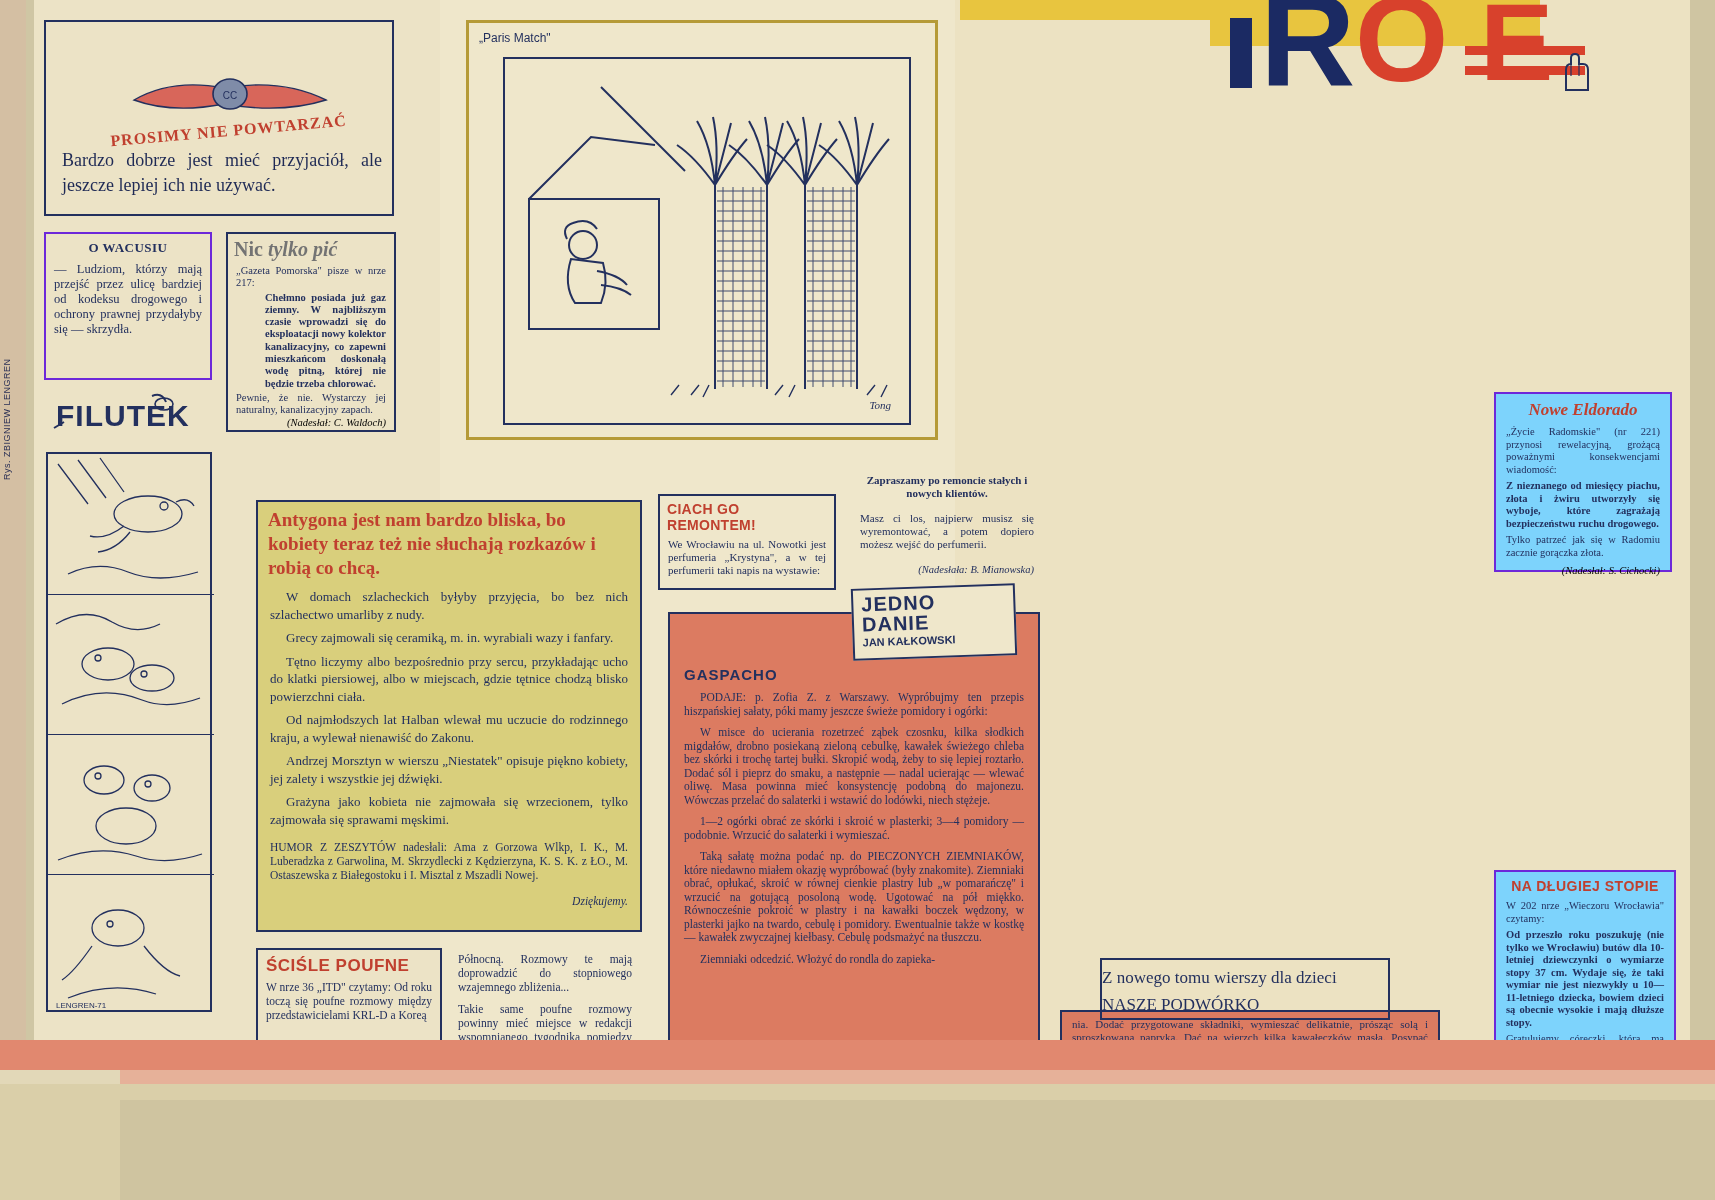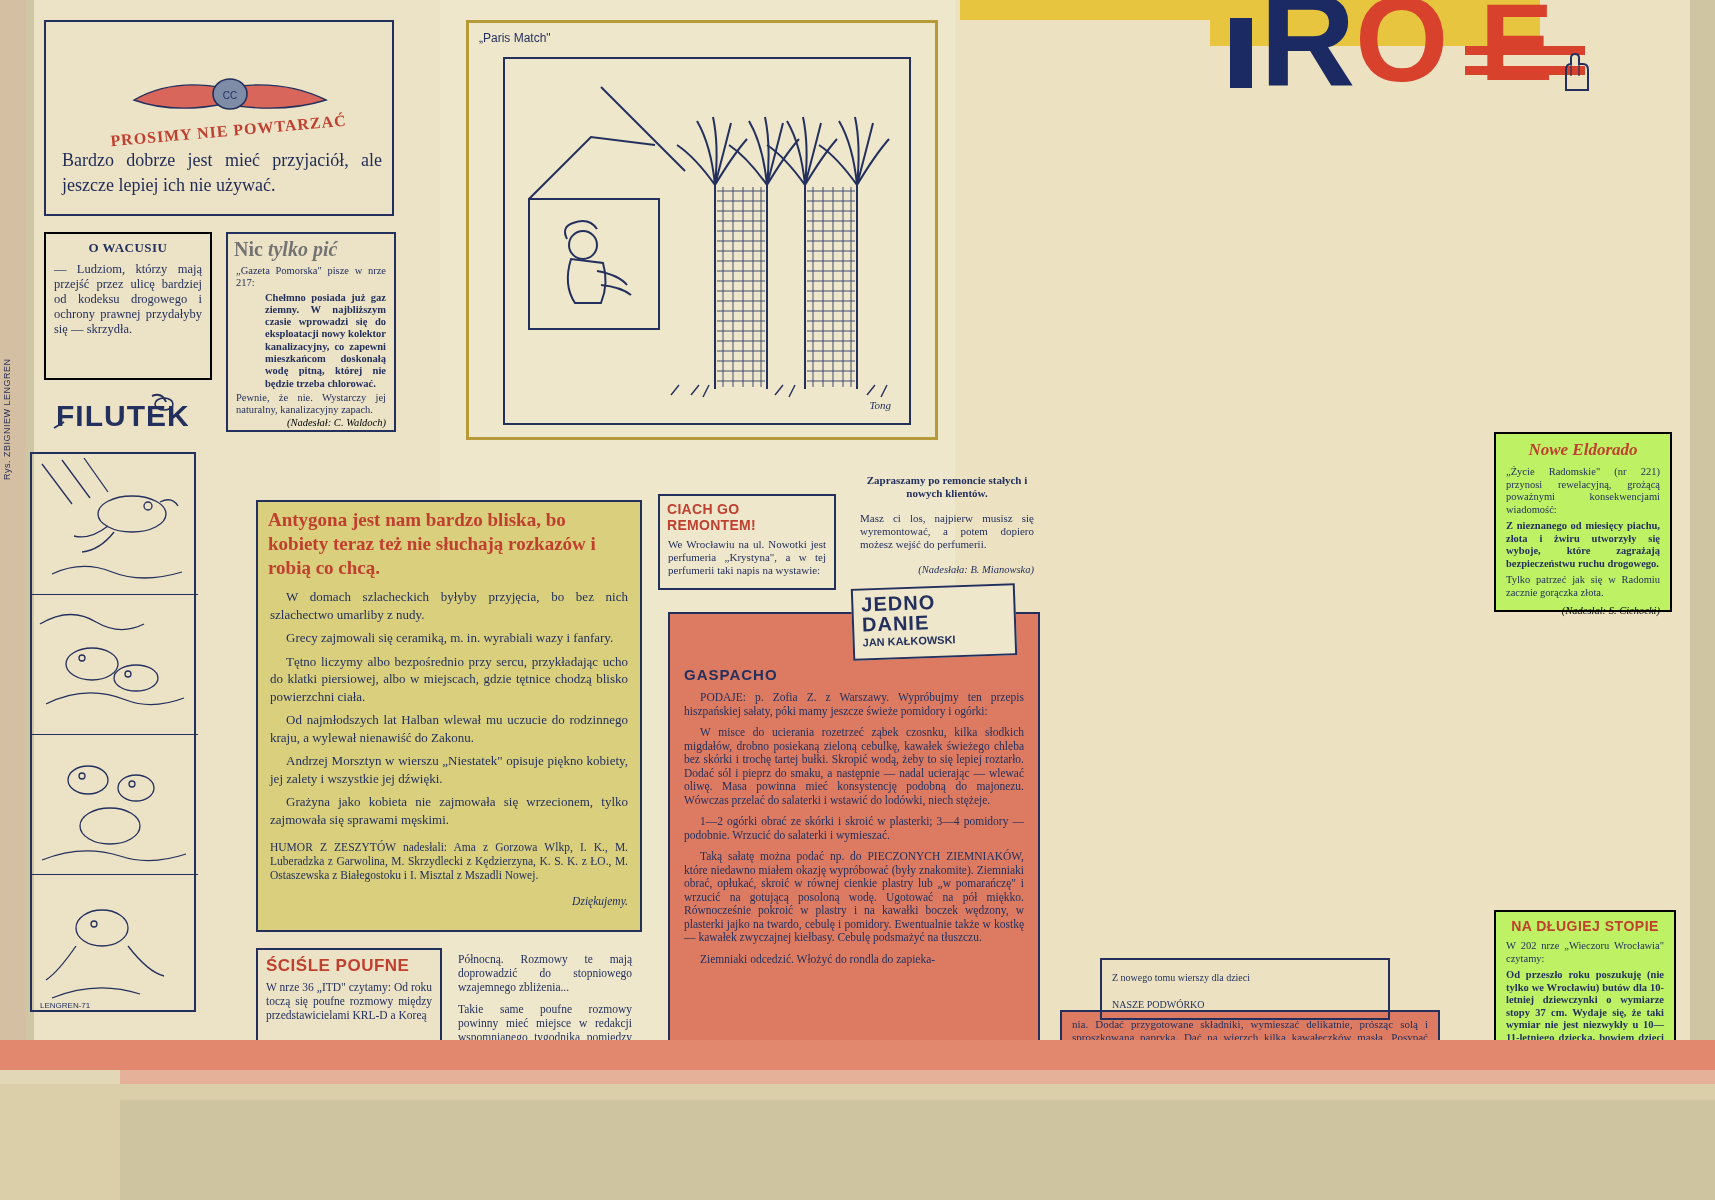--- a/index.html
+++ b/index.html
@@ -38,25 +38,25 @@
 
   .rot-credit{
     position:absolute;left:2px;top:480px;
     transform:rotate(-90deg);transform-origin:left top;
     font-family:"Liberation Sans",sans-serif;font-size:9px;color:#2a2f55;letter-spacing:.5px;white-space:nowrap;
   }
 
   
   .box{position:absolute;box-sizing:border-box;}
   .b-navy{border:2px solid #23305e;}
-  .b-red{border:2px solid #000000;}
+  .b-red{border:2px solid #6d28d9;}
   .b-gold{border:3px solid #b59a37;}
   .fill-pink{background:#dc7b61;}
   .fill-yellow{background:#d9cf7c;}
-  .fill-rose{background:#bef264;margin-top:40px;}
+  .fill-rose{background:#7dd3fc;}
 
   p{margin:0 0 6px 0;}
   .just{text-align:justify;}
   .ind{text-indent:16px;}
 
   .hdr-serif{font-family:"Liberation Serif",serif;font-weight:bold;}
 
   
   #quote-box{left:44px;top:20px;width:350px;height:196px;}
   #quote-box .qtext{
@@ -74,21 +74,21 @@
   
   #nic{left:226px;top:232px;width:170px;height:200px;}
   #nic .ttl{font-size:20px;color:#737373;padding:4px 0 2px 6px;}
   #nic .ttl i{font-family:"Liberation Serif",serif;}
   #nic .bd{font-size:10.5px;line-height:12.3px;color:#23305e;padding:2px 8px 0 8px;text-align:justify;}
   #nic .sig{font-size:10.5px;font-style:italic;text-align:right;padding-right:8px;}
 
   
   #filutek-title{position:absolute;left:52px;top:392px;width:180px;height:44px;}
   #filutek-title .ft{font-family:"Liberation Sans",sans-serif;font-weight:bold;font-size:30px;color:#23305e;letter-spacing:1px;}
-  #comic{left:30px;top:452px;width:166px;height:560px;}
+  #comic{left:46px;top:452px;width:166px;height:560px;}
   .comic-cell{position:absolute;left:0;width:166px;height:140px;border-bottom:1px solid #23305e;}
   .comic-sig{position:absolute;left:8px;bottom:4px;font-size:8px;color:#23305e;font-family:"Liberation Sans",sans-serif;}
 
   
   #paris{left:466px;top:20px;width:472px;height:420px;background:#efe7cb;}
   #paris .lbl{position:absolute;left:10px;top:8px;font-size:12px;color:#23305e;font-family:"Liberation Sans",sans-serif;}
   #paris .inner{position:absolute;left:34px;top:34px;width:404px;height:364px;border:2px solid #23305e;}
   #paris .sig{position:absolute;right:44px;bottom:26px;font-size:11px;color:#23305e;font-style:italic;}
 
   
@@ -126,21 +126,21 @@
   #gaspacho-cont{left:1060px;top:1010px;width:380px;height:74px;}
   #gaspacho-cont .bd{font-size:11px;line-height:13px;color:#23305e;padding:6px 10px;text-align:justify;}
 
   
   #kern{left:1070px;top:80px;width:420px;}
   #kern .author{font-family:"Liberation Serif",serif;font-style:italic;font-size:22px;color:#23305e;}
   #kern .title{font-family:"Liberation Sans",sans-serif;font-weight:bold;font-size:40px;color:#c0402f;letter-spacing:2px;margin-top:16px;}
   #kern .verse{font-size:16.5px;line-height:23.5px;color:#23305e;margin-top:22px;}
   #kern .verse div{white-space:pre-wrap;}
   #note-box{left:1100px;top:958px;width:290px;height:62px;}
-  #note-box .bd{font-size:10px;line-height:19px;color:#23305e;padding:8px 10px;}
+  #note-box .bd{font-size:17px;line-height:19px;color:#23305e;padding:8px 0;}
 
   
   #eldorado{left:1494px;top:392px;width:178px;height:180px;}
   #eldorado .ttl{font-family:"Liberation Serif",serif;font-weight:bold;font-style:italic;font-size:17px;color:#c0402f;text-align:center;padding:6px 0 4px;}
   #eldorado .bd{font-size:10.5px;line-height:12.5px;color:#23305e;padding:2px 10px;text-align:justify;}
   #eldorado .sig{font-size:10.5px;font-style:italic;text-align:right;padding:4px 10px;}
 
   #dlugiej{left:1494px;top:870px;width:182px;height:200px;}
   #dlugiej .ttl{font-family:"Liberation Sans",sans-serif;font-weight:bold;font-size:14px;color:#c0402f;text-align:center;padding:6px 0 4px;letter-spacing:.5px;}
   #dlugiej .bd{font-size:10.5px;line-height:12.5px;color:#23305e;padding:2px 10px;text-align:justify;}

